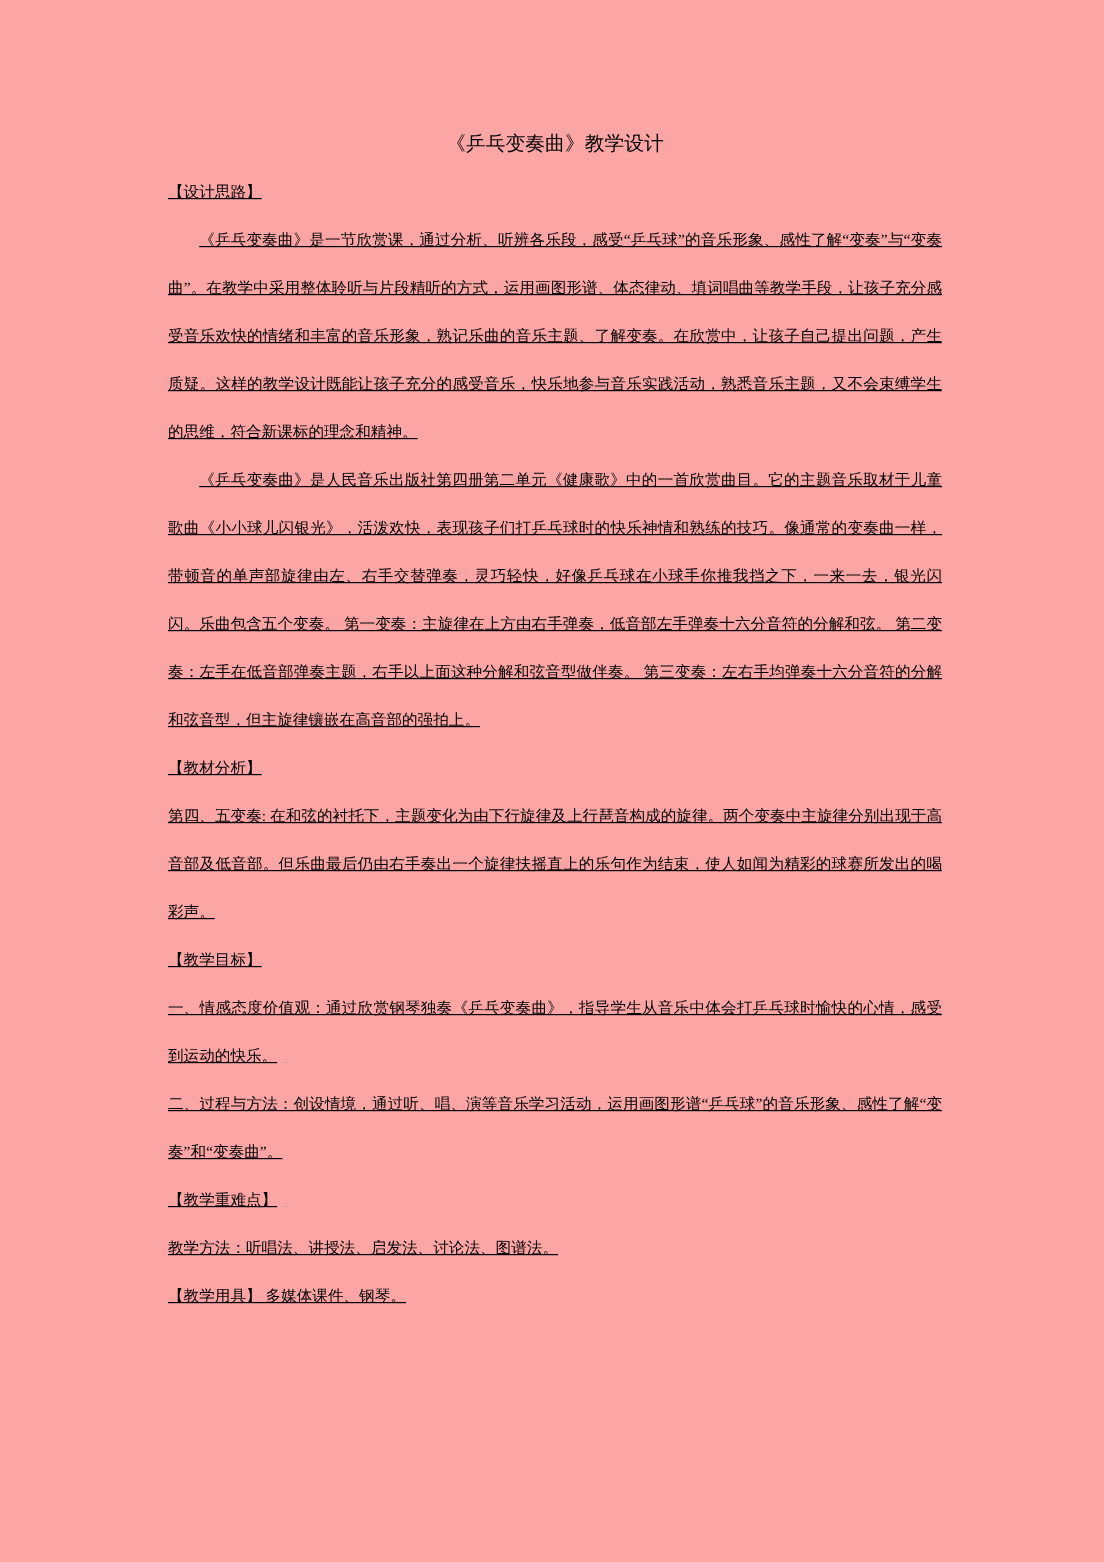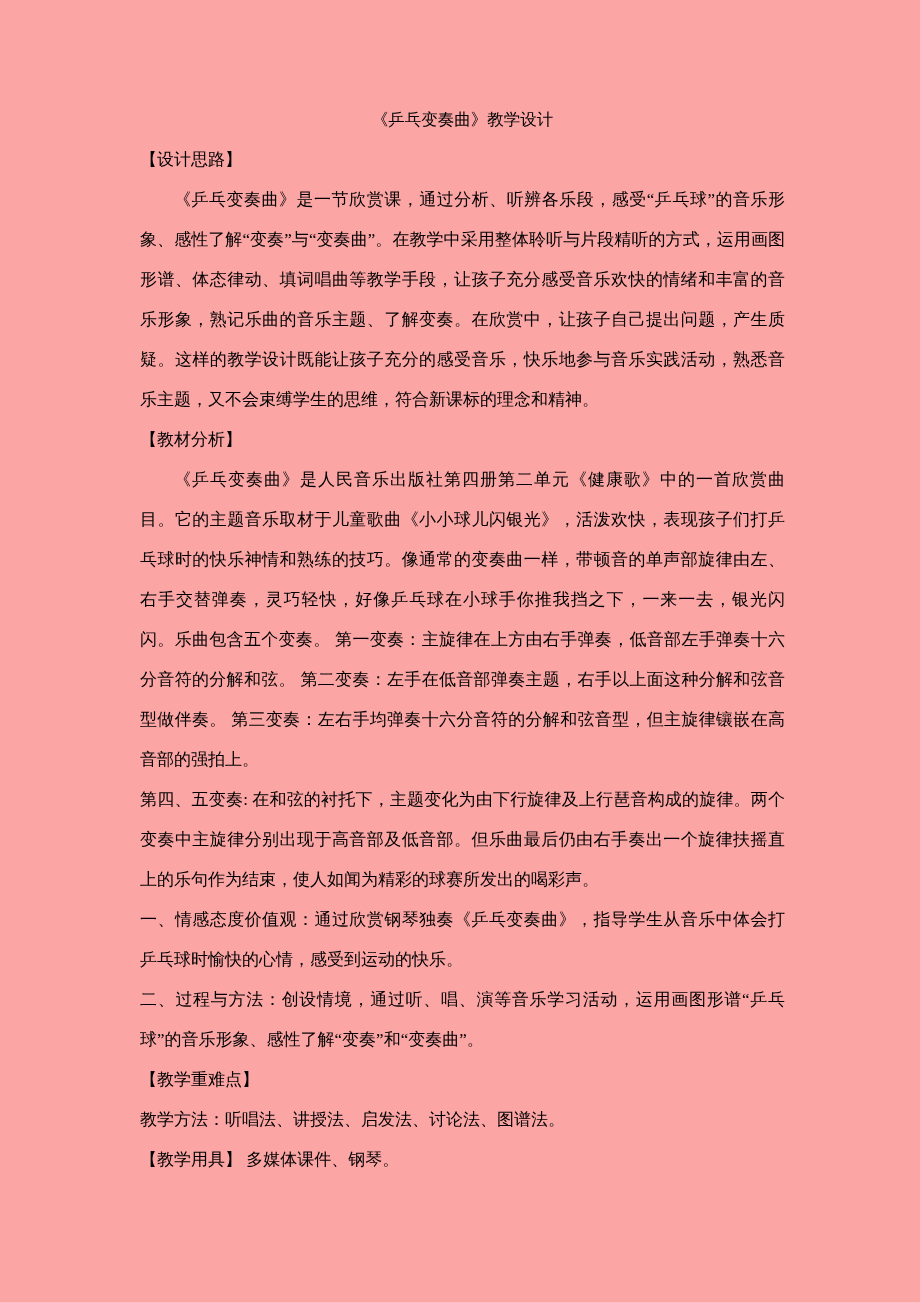--- a/index.html
+++ b/index.html
@@ -17,47 +17,49 @@
   .content {
     padding: 100px 135px 0 140px;
   }
   .doc-title {
     font-size: 16.5px;
     line-height: 40px;
     text-align: center;
     font-weight: normal;
   }
   .para {
-    font-size: 17px;
+    font-size: 13px;
     line-height: 40px;
     text-align: justify;
     word-break: break-all;
+    text-decoration: underline;
   }
   .para.indent {
     text-indent: 2em;
   }
   .para.heading {
     text-align: left;
   }
 </style>
 </head>
 <body>
 
 <div class="page">
   <div class="content">
 
     <h1 class="doc-title">《乒乓变奏曲》教学设计</h1>
 
     <p class="para heading">【设计思路】</p>
     <p class="para indent">《乒乓变奏曲》是一节欣赏课，通过分析、听辨各乐段，感受“乒乓球”的音乐形象、感性了解“变奏”与“变奏曲”。在教学中采用整体聆听与片段精听的方式，运用画图形谱、体态律动、填词唱曲等教学手段，让孩子充分感受音乐欢快的情绪和丰富的音乐形象，熟记乐曲的音乐主题、了解变奏。在欣赏中，让孩子自己提出问题，产生质疑。这样的教学设计既能让孩子充分的感受音乐，快乐地参与音乐实践活动，熟悉音乐主题，又不会束缚学生的思维，符合新课标的理念和精神。</p>
 
+    <p class="para indent">《乒乓变奏曲》是人民音乐出版社第四册第二单元《健康歌》中的一首欣赏曲目。它的主题音乐取材于儿童歌曲《小小球儿闪银光》，活泼欢快，表现孩子们打乒乓球时的快乐神情和熟练的技巧。像通常的变奏曲一样，带顿音的单声部旋律由左、右手交替弹奏，灵巧轻快，好像乒乓球在小球手你推我挡之下，一来一去，银光闪闪。乐曲包含五个变奏。 第一变奏：主旋律在上方由右手弹奏，低音部左手弹奏十六分音符的分解和弦。 第二变奏：左手在低音部弹奏主题，右手以上面这种分解和弦音型做伴奏。 第三变奏：左右手均弹奏十六分音符的分解和弦音型，但主旋律镶嵌在高音部的强拍上。</p>
     <p class="para heading">【教材分析】</p>
-    <p class="para indent">《乒乓变奏曲》是人民音乐出版社第四册第二单元《健康歌》中的一首欣赏曲目。它的主题音乐取材于儿童歌曲《小小球儿闪银光》，活泼欢快，表现孩子们打乒乓球时的快乐神情和熟练的技巧。像通常的变奏曲一样，带顿音的单声部旋律由左、右手交替弹奏，灵巧轻快，好像乒乓球在小球手你推我挡之下，一来一去，银光闪闪。乐曲包含五个变奏。 第一变奏：主旋律在上方由右手弹奏，低音部左手弹奏十六分音符的分解和弦。 第二变奏：左手在低音部弹奏主题，右手以上面这种分解和弦音型做伴奏。 第三变奏：左右手均弹奏十六分音符的分解和弦音型，但主旋律镶嵌在高音部的强拍上。</p>
     <p class="para">第四、五变奏: 在和弦的衬托下，主题变化为由下行旋律及上行琶音构成的旋律。两个变奏中主旋律分别出现于高音部及低音部。但乐曲最后仍由右手奏出一个旋律扶摇直上的乐句作为结束，使人如闻为精彩的球赛所发出的喝彩声。</p>
 
+    <p class="para heading">【教学目标】</p>
     <p class="para">一、情感态度价值观：通过欣赏钢琴独奏《乒乓变奏曲》，指导学生从音乐中体会打乒乓球时愉快的心情，感受到运动的快乐。</p>
     <p class="para">二、过程与方法：创设情境，通过听、唱、演等音乐学习活动，运用画图形谱“乒乓球”的音乐形象、感性了解“变奏”和“变奏曲”。</p>
 
     <p class="para heading">【教学重难点】</p>
     <p class="para">教学方法：听唱法、讲授法、启发法、讨论法、图谱法。</p>
     <p class="para">【教学用具】  多媒体课件、钢琴。</p>
 
   </div>
 </div>
 

